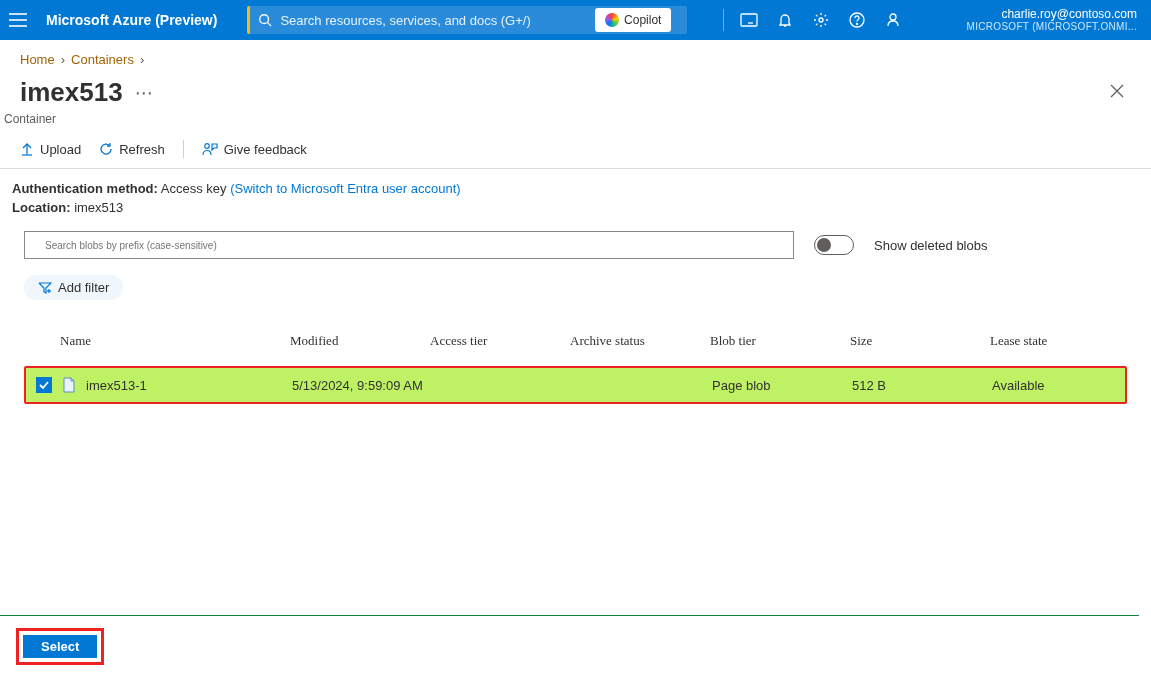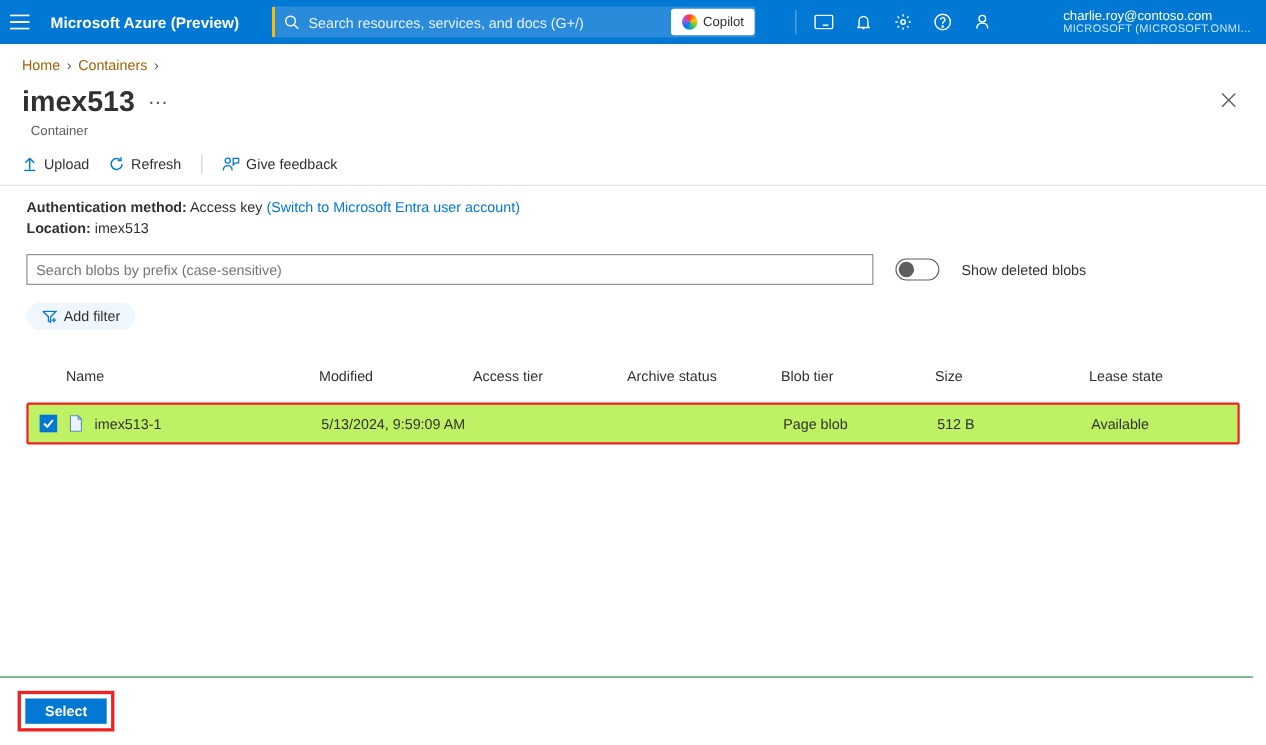--- a/index.html
+++ b/index.html
@@ -48,21 +48,21 @@
     color: #fff; font-size: 13px;
     padding: 0 8px;
   }
   .search-input::placeholder { color: #e6f2fb; }
   .copilot-pill {
     height: 24px;
     background: #fff;
     border-radius: 3px;
     display: flex; align-items: center; gap: 5px;
     padding: 0 10px;
-    margin: 1px;
+    margin: 16px;
     color: #323130;
     font-size: 12px;
   }
   .copilot-dot {
     width: 14px; height: 14px; border-radius: 50%;
     background: conic-gradient(#ff3b30,#ffcc00,#34c759,#007aff,#af52de,#ff3b30);
   }
   .topbar-icons {
     display: flex; align-items: center; gap: 2px;
     margin-left: 20px;
@@ -72,21 +72,21 @@
     margin: 0 6px;
   }
   .tb-icon {
     width: 34px; height: 40px;
     display: flex; align-items: center; justify-content: center;
     color: #fff;
   }
   .tb-icon svg path, .tb-icon svg circle, .tb-icon svg rect, .tb-icon svg line { stroke: #fff; }
   .account {
     margin-left: auto;
-    text-align: left;
+    text-align: right;
     line-height: 1.1;
     padding-right: 4px;
   }
   .account .email { font-size: 12px; color: #fff; }
   .account .tenant { font-size: 10px; color: #cde7f8; letter-spacing: .3px; }
 
   
   .crumbs {
     display: flex; align-items: center; gap: 6px;
     padding: 12px 20px 4px 20px;
@@ -100,21 +100,21 @@
     display: flex; align-items: flex-start;
     padding: 6px 20px 4px 20px;
   }
   .page-title {
     font-size: 26px; font-weight: 600; margin: 0;
   }
   .page-title-dots {
     color: #605e5c; margin-left: 12px; font-size: 18px; align-self: center;
   }
   .page-sub {
-    padding: 0 20px 8px 28px;
+    padding: 0 20px 8px 4px;
     color: #605e5c; font-size: 12px;
   }
   .close-x {
     margin-left: auto;
     width: 28px; height: 28px;
     display: flex; align-items: center; justify-content: center;
     cursor: pointer;
   }
 
   
@@ -126,35 +126,35 @@
   .cmd {
     display: flex; align-items: center; gap: 6px;
     color: #323130; cursor: pointer; font-size: 13px;
   }
   .cmd svg path, .cmd svg line, .cmd svg polyline, .cmd svg circle { stroke: #0078d4; }
   .cmd-divider {
     width: 1px; height: 18px; background: #d2d0ce;
   }
 
   
-  .info-block { padding: 12px 24px 0 24px; }
+  .info-block { padding: 12px 24px 0 12px; }
   .info-line { margin-bottom: 4px; font-size: 13px; }
   .info-label { font-weight: 600; }
   .info-link { color: #0078d4; cursor: pointer; }
 
   .filter-row {
     display: flex; align-items: center; gap: 20px;
     padding: 12px 24px 0 24px;
   }
   .prefix-input {
     flex: 0 0 770px;
     height: 28px;
     border: 1px solid #8a8886;
-    font-size: 13px;
-    padding: 0 8px;
+    font-size: 10px;
+    padding: 0 20px;
     outline: none;
   }
   .toggle {
     width: 40px; height: 20px;
     border: 1px solid #605e5c;
     border-radius: 10px;
     position: relative;
     background: #fff;
   }
   .toggle-knob {
@@ -177,21 +177,21 @@
   
   .tbl { padding: 14px 24px 0 24px; }
   .thead, .trow {
     display: grid;
     grid-template-columns: 36px 230px 140px 140px 140px 140px 140px 140px;
     align-items: center;
     height: 34px;
     font-size: 13px;
   }
   .thead { color: #323130; font-weight: 400; border-bottom: none; }
-  .thead > div { font-weight: 400; }
+  .thead > div { font-weight: 400; font-family: Liberation Serif, serif; }
   .thead .th { color: #323130; }
   .thead { margin-bottom: 8px; }
   .thead .th { font-weight: 400; }
   .thead { font-weight: 400; }
 
   .trow {
     background: #bef264;
     border: 2px solid #e22;  
     border-radius: 2px;
     height: 38px;

